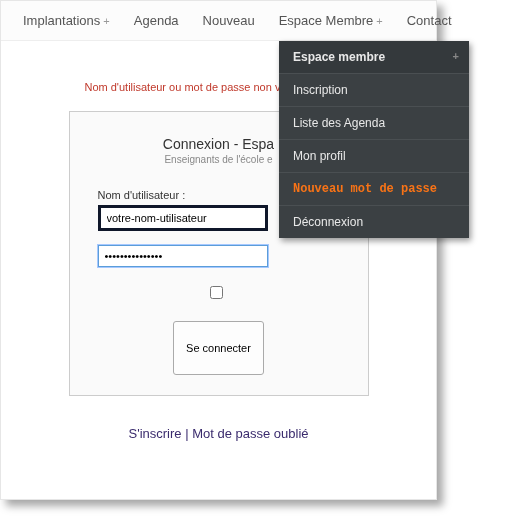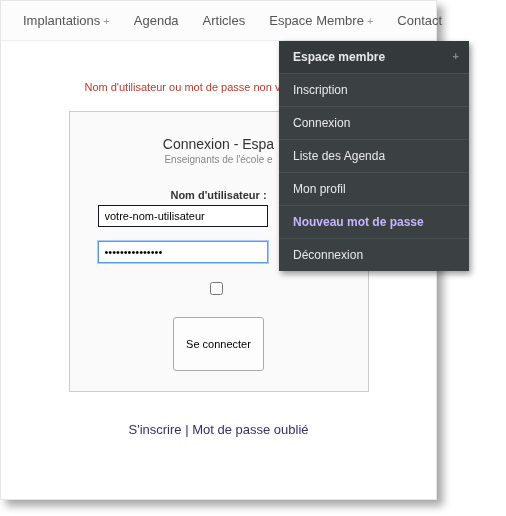--- a/index.html
+++ b/index.html
@@ -53,32 +53,32 @@
     width: 300px;
     margin: 0 auto;
     border: 1px solid #ccc;
     background: #fafafa;
     padding: 24px 28px 20px;
     text-align: center;
   }
   .panel-title { font-size: 14px; color: #333; margin-bottom: 2px; }
   .panel-sub { font-size: 10px; color: #888; margin-bottom: 24px; }
   .field-label {
-    text-align: center;
+    text-align: left;
     font-size: 11px;
-    font-weight: bold;
+    font-weight: normal;
     color: #333;
     margin-bottom: 4px;
   }
   .text-input {
     width: 170px;
     display: block;
     font-size: 11px;
     padding: 4px 6px;
-    border: 1px solid #0f172a;
+    border: 3px solid #0f172a;
     margin-bottom: 14px;
     background: #fff;
   }
   .text-input.focus {
     border: 1px solid #5b9dd9;
     outline: 1px solid #a6c8ff;
   }
   .remember-row {
     font-size: 11px;
     color: #555;
@@ -123,36 +123,37 @@
     background: #34393c;
     font-weight: bold;
   }
   .dd-item.header .plus {
     position: absolute;
     right: 10px;
     color: #888;
     font-size: 11px;
   }
   .dd-item.active {
-    color: #c4b5fd;
+    color: #f97316;
     font-weight: bold;
+    font-family: Liberation Mono, monospace;
   }
   .dd-item:last-child { border-bottom: none; }
 </style>
 </head>
 <body>
 
 <div class="shadow-wrap">
 
   <div class="topnav">
     <div class="nav-item">
       <span>Implantations</span><span class="plus">+</span>
     </div>
     <div class="nav-item">Agenda</div>
-    <div class="nav-item">Articles</div>
+    <div class="nav-item">Nouveau</div>
     <div class="nav-item">
       <span>Espace Membre</span><span class="plus">+</span>
     </div>
     <div class="nav-item">Contact</div>
   </div>
 
   <div class="error-line">
     <span>Nom d'utilisateur ou mot de passe non valide - </span><span class="bold">Cliquez</span>
   </div>
 
@@ -175,20 +176,19 @@
   <div class="footer-links">
     <span>S'inscrire</span><span> | </span><span>Mot de passe oublié</span>
   </div>
 
   <div class="dropdown">
     <div class="dd-item header">
       <span>Espace membre</span>
       <span class="plus">+</span>
     </div>
     <div class="dd-item">Inscription</div>
-    <div class="dd-item">Connexion</div>
     <div class="dd-item">Liste des Agenda</div>
     <div class="dd-item">Mon profil</div>
     <div class="dd-item active">Nouveau mot de passe</div>
     <div class="dd-item">Déconnexion</div>
   </div>
 
 </div>
 
 </body></html>

